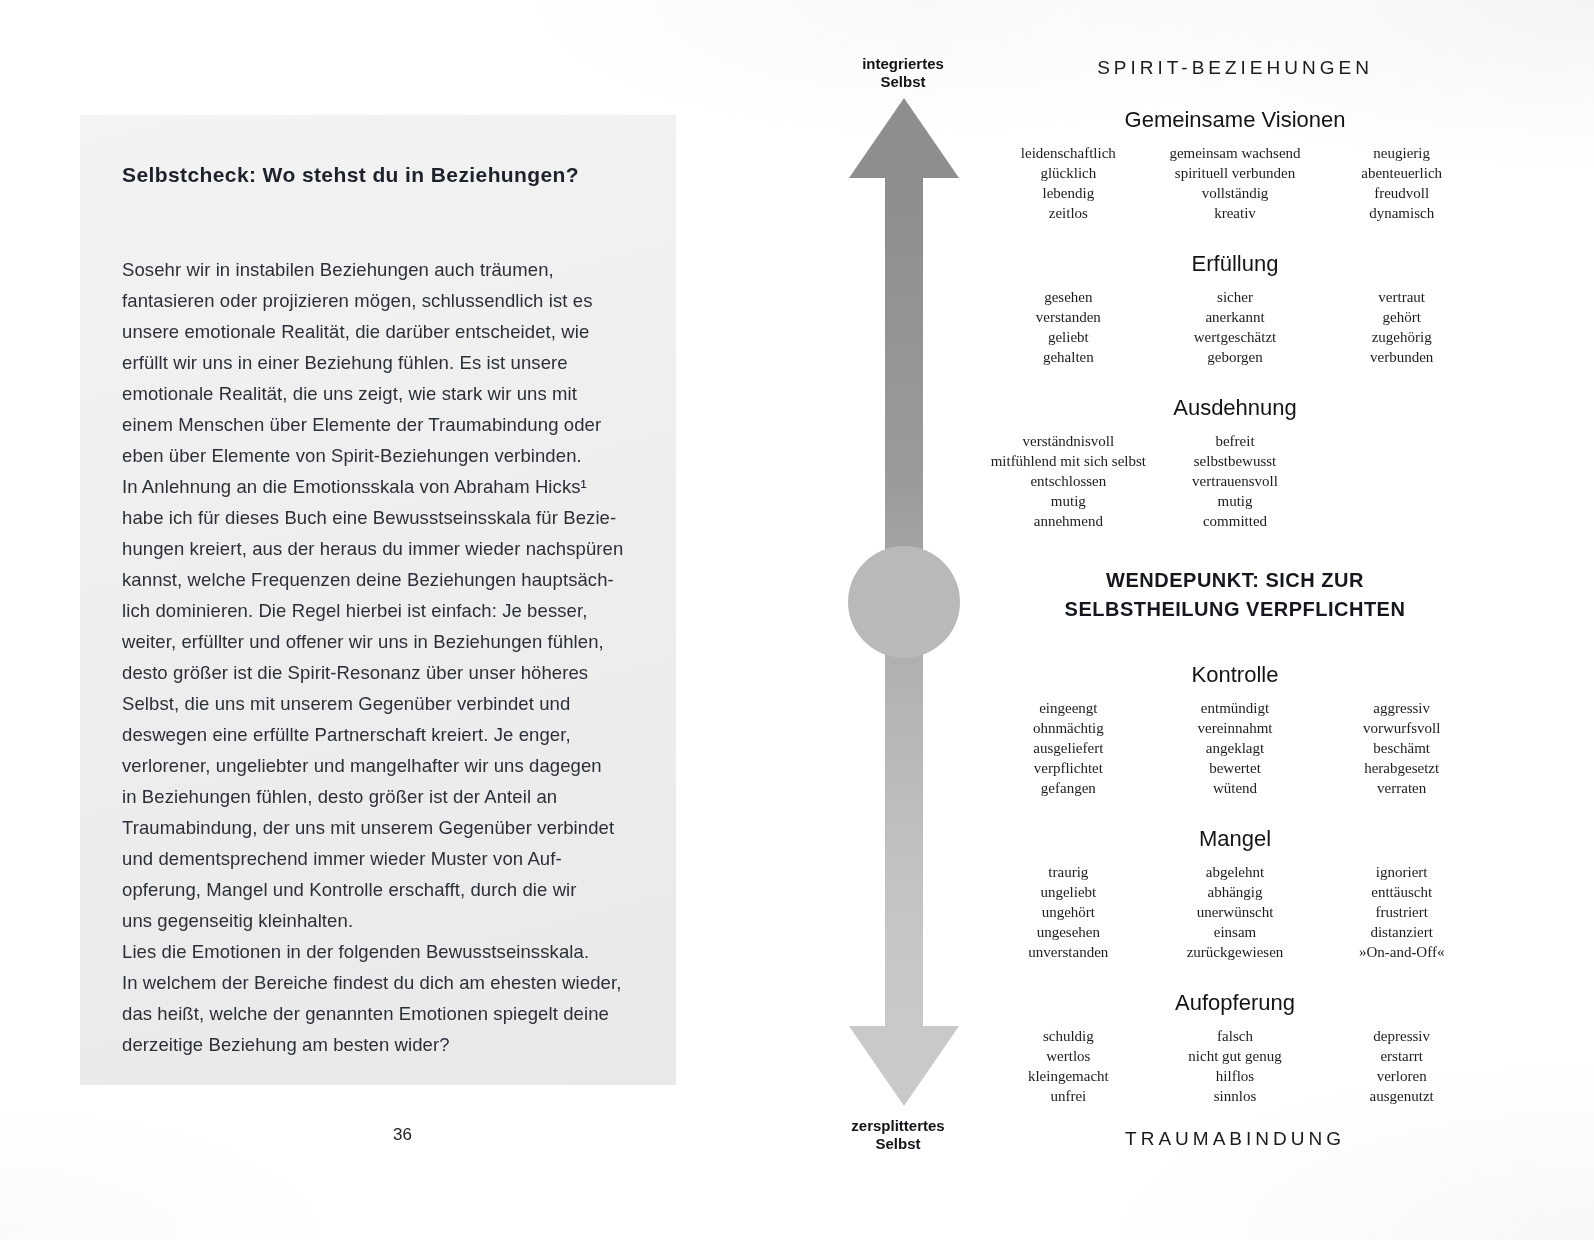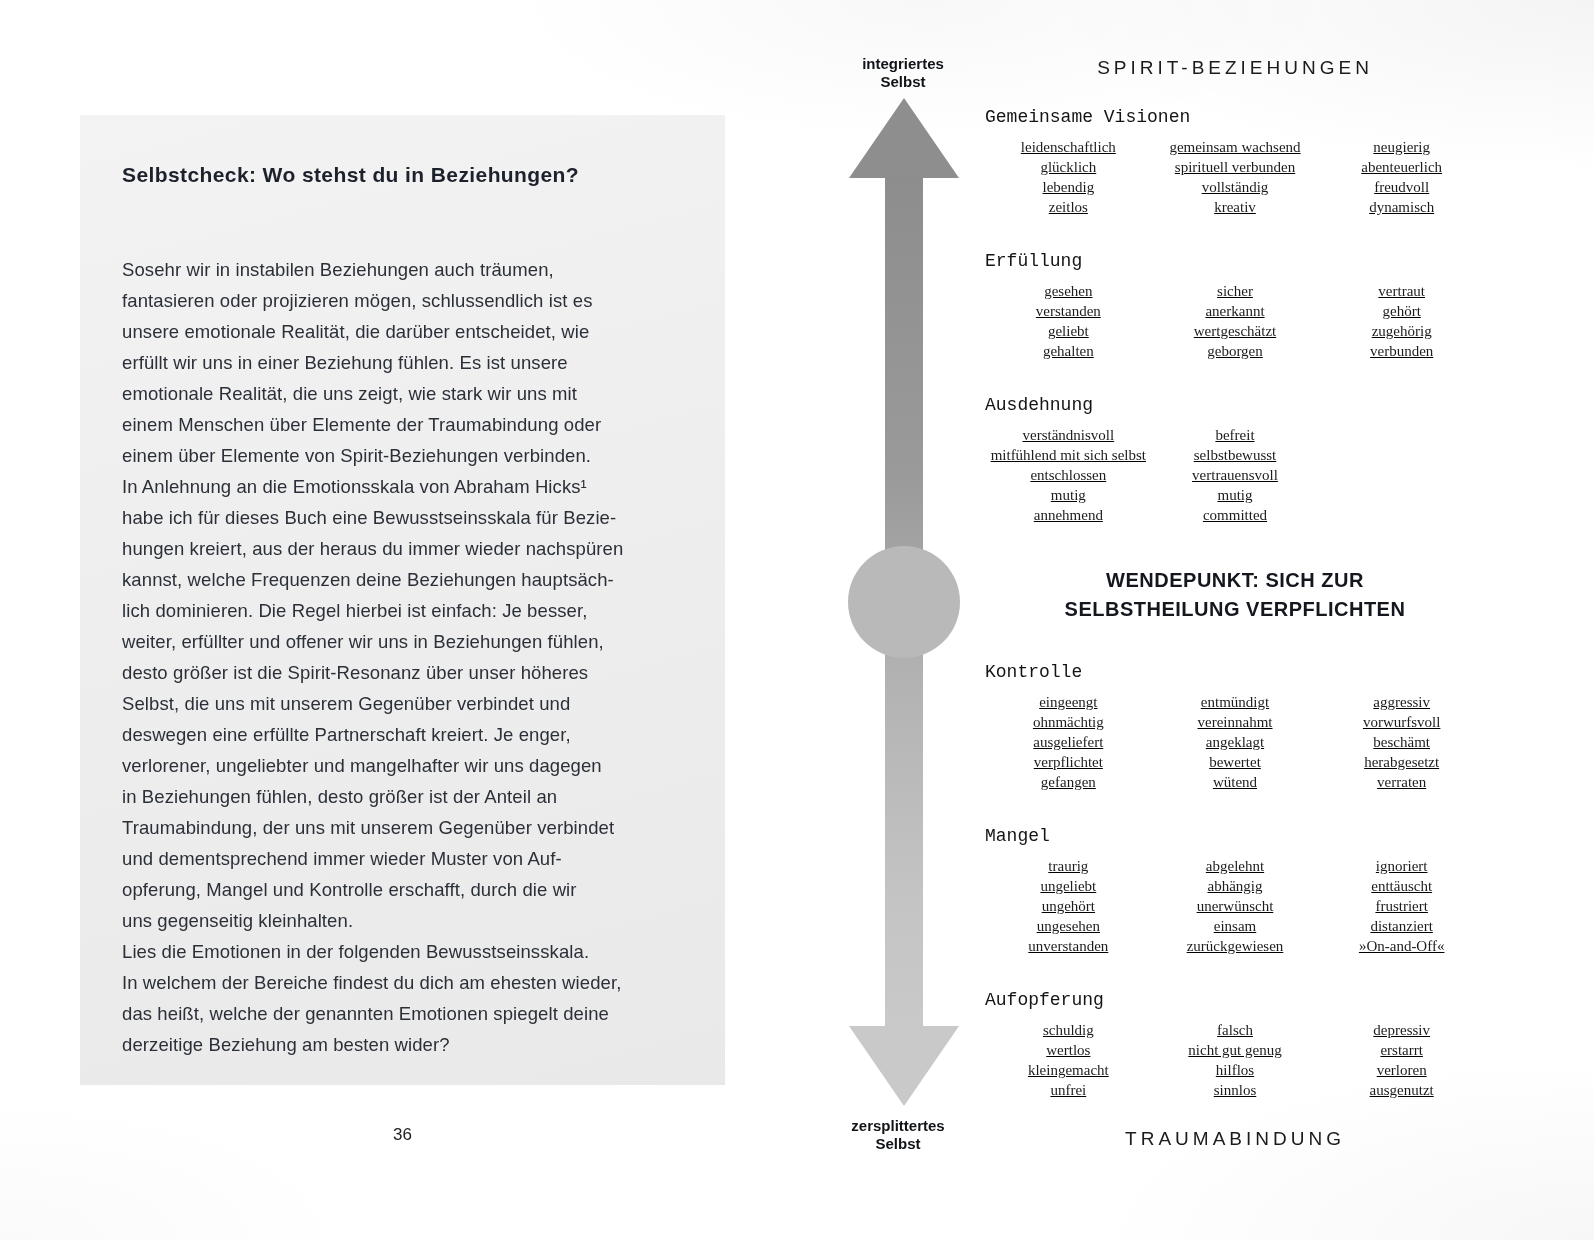--- a/index.html
+++ b/index.html
@@ -11,21 +11,21 @@
     background:
       radial-gradient(900px 280px at 100% 0%, rgba(0,0,0,0.045), transparent 62%),
       radial-gradient(700px 240px at 58% 0%, rgba(0,0,0,0.028), transparent 60%),
       radial-gradient(820px 300px at 100% 100%, rgba(0,0,0,0.03), transparent 62%),
       radial-gradient(600px 240px at 0% 100%, rgba(0,0,0,0.02), transparent 60%),
       #ffffff;
   }
 
   
   .text-panel {
-    position:absolute; left:80px; top:115px; width:645px; height:970px;
+    position:absolute; left:80px; top:115px; width:596px; height:970px;
     background:linear-gradient(165deg,#f3f3f3 0%, #eeeeee 45%, #e9e9e9 100%);
   }
   .panel-heading {
     position:absolute; left:42px; top:48px;
     font-size:21px; font-weight:700; color:#1c212b; letter-spacing:0.4px;
   }
   .body-lines {
     position:absolute; left:42px; top:139px; width:585px;
     font-size:18.5px; line-height:31px; color:#2b3038; letter-spacing:0.1px;
   }
@@ -67,24 +67,24 @@
   .scale-content { position:absolute; left:985px; top:0; width:500px; height:1092px; }
   .scale-title {
     position:absolute; width:100%; text-align:center;
     font-size:19px; letter-spacing:4px; color:#1b1b1b;
   }
   .scale-title.top { top:57px; }
   .scale-title.bottom { top:1128px; }
 
   .section { position:absolute; width:100%; }
   .section-title {
-    text-align:left; font-family:Liberation Mono, monospace;
-    font-size:18px; color:#141414; margin-bottom:10px;
-  }
-  .word-grid { display:grid; grid-template-columns:repeat(3,1fr);text-decoration:underline; }
+    text-align:center; font-family:Liberation Sans, sans-serif;
+    font-size:22px; color:#141414; margin-bottom:10px;
+  }
+  .word-grid { display:grid; grid-template-columns:repeat(3,1fr); }
   .word-col {
     text-align:center; font-family:"Liberation Serif", serif;
     font-size:15px; line-height:20px; color:#1c1c1c;
   }
   .midpoint {
     position:absolute; top:566px; width:100%; text-align:center;
     font-weight:700; font-size:20px; line-height:29px;
     color:#14171d; letter-spacing:0.5px;
   }
 </style>
@@ -95,21 +95,21 @@
 
   <div class="text-panel">
     <h1 class="panel-heading">Selbstcheck: Wo stehst du in Beziehungen?</h1>
     <div class="body-lines">
         <div class="bline">Sosehr wir in instabilen Beziehungen auch träumen,</div>
         <div class="bline">fantasieren oder projizieren mögen, schlussendlich ist es</div>
         <div class="bline">unsere emotionale Realität, die darüber entscheidet, wie</div>
         <div class="bline">erfüllt wir uns in einer Beziehung fühlen. Es ist unsere</div>
         <div class="bline">emotionale Realität, die uns zeigt, wie stark wir uns mit</div>
         <div class="bline">einem Menschen über Elemente der Traumabindung oder</div>
-        <div class="bline">einem über Elemente von Spirit-Beziehungen verbinden.</div>
+        <div class="bline">eben über Elemente von Spirit-Beziehungen verbinden.</div>
         <div class="bline">In Anlehnung an die Emotionsskala von Abraham Hicks¹</div>
         <div class="bline">habe ich für dieses Buch eine Bewusstseinsskala für Bezie-</div>
         <div class="bline">hungen kreiert, aus der heraus du immer wieder nachspüren</div>
         <div class="bline">kannst, welche Frequenzen deine Beziehungen hauptsäch-</div>
         <div class="bline">lich dominieren. Die Regel hierbei ist einfach: Je besser,</div>
         <div class="bline">weiter, erfüllter und offener wir uns in Beziehungen fühlen,</div>
         <div class="bline">desto größer ist die Spirit-Resonanz über unser höheres</div>
         <div class="bline">Selbst, die uns mit unserem Gegenüber verbindet und</div>
         <div class="bline">deswegen eine erfüllte Partnerschaft kreiert. Je enger,</div>
         <div class="bline">verlorener, ungeliebter und mangelhafter wir uns dagegen</div>

